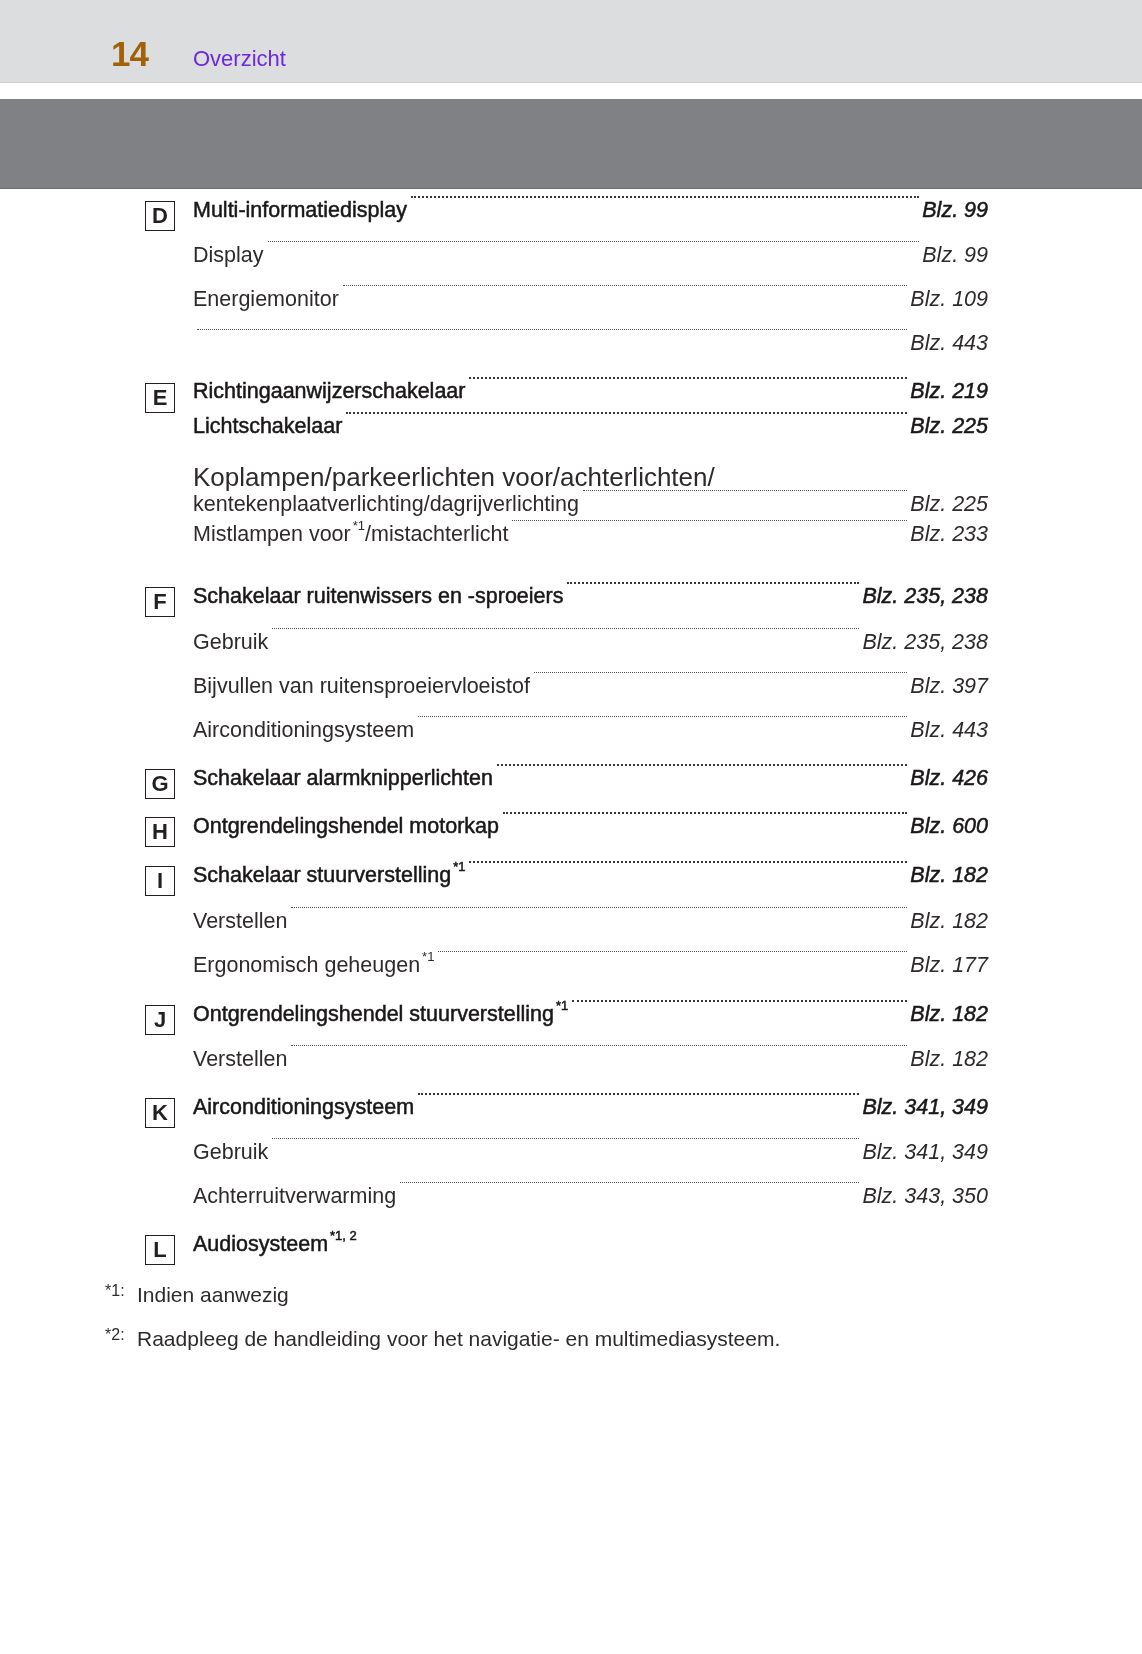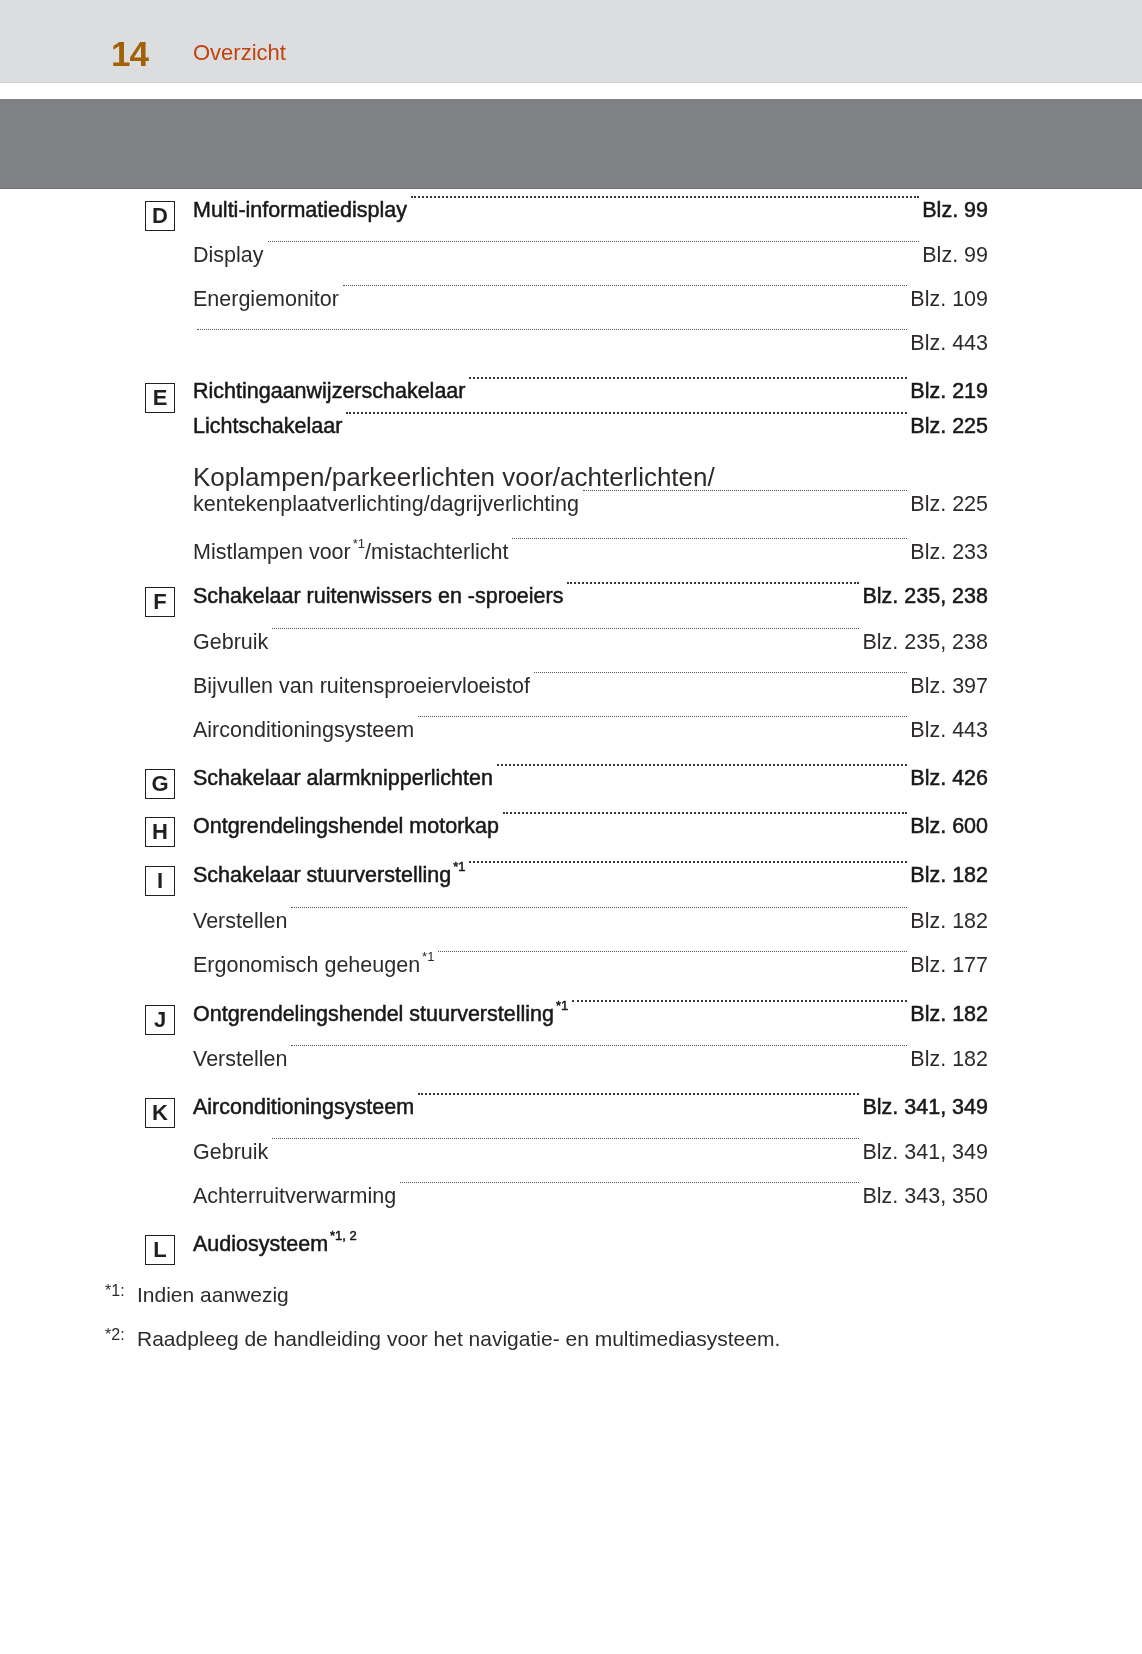--- a/index.html
+++ b/index.html
@@ -10,41 +10,41 @@
     .topbar {
       position: absolute; left: 0; top: 0; width: 1142px; height: 82px; background: #dcdddf;
       border-bottom: 1px solid #cfd0d2;
     }
     .page-num {
       position: absolute; left: 66px; top: 34px; font-size: 35px; font-weight: bold; color: #a16207;
       letter-spacing: -1px;
       margin-left: 45px;
     }
     .section-title {
-      position: absolute; left: 193px; top: 40px; font-size: 22px; color: #c2410c;
+      position: absolute; left: 193px; top: 46px; font-size: 22px; color: #6d28d9;
     }
     .graybar {
       position: absolute; left: 0; top: 99px; width: 1142px; height: 89px; background: #808184;
       border-bottom: 1px solid #6e6f72;
     }
     .toc { position: absolute; left: 0; top: 0; width: 1142px; }
     .row {
       position: absolute; left: 193px; width: 795px; height: 34px;
       display: flex; font-size: 21.5px; line-height: 28px;
     }
     .row.main { font-weight: normal; color: #1a1718; }
     .row.main .label, .row.main .page { -webkit-text-stroke: 0.5px #1a1718; }
     .row.sub { color: #2e2a2b; }
     .label { white-space: nowrap; flex: 0 0 auto; }
     .label sup { font-size: 13px; vertical-align: 0; position: relative; top: -11px; margin-left: 2px; }
     .dots {
       flex: 1 1 auto; height: 0; border-bottom: 2px dotted #3a3637; margin: 0 3px 7px 4px; min-width: 10px;
     }
     .row.sub .dots { border-bottom: 1.5px dotted #555; }
-    .page { white-space: nowrap; flex: 0 0 auto; }
+    .page { white-space: nowrap; flex: 0 0 auto; font-style: italic; }
     .line2-top { position: absolute; left: 193px; font-size: 26px; color: #2e2a2b; white-space: nowrap; }
     .badge {
       position: absolute; left: 145px; width: 30px; height: 30px; border: 1.5px solid #231f20;
       box-sizing: border-box; display: flex; align-items: center; justify-content: center;
       font-size: 22px; font-weight: bold; color: #231f20; background: #fff;
     }
     .footnote {
       position: absolute; left: 105px; font-size: 21px; color: #2e2a2b; white-space: nowrap;
     }
     .footnote .mark { display: inline-block; width: 32px; font-size: 16px; position: relative; top: -6px; }
@@ -99,21 +99,21 @@
     <span class="label">Lichtschakelaar</span>
     <span class="dots"></span>
     <span class="page">Blz. 225</span>
   </div>
   <div class="line2-top" style="top:462px">Koplampen/parkeerlichten voor/achterlichten/</div>
   <div class="row sub" style="top:490px">
     <span class="label">kentekenplaatverlichting/dagrijverlichting</span>
     <span class="dots"></span>
     <span class="page">Blz. 225</span>
   </div>
-  <div class="row sub" style="top:538px">
+  <div class="row sub" style="top:520px">
     <span class="label"><span>Mistlampen voor</span><sup>*1</sup><span>/mistachterlicht</span></span>
     <span class="dots"></span>
     <span class="page">Blz. 233</span>
   </div>
 
   <div class="row main" style="top:582px">
     <span class="label">Schakelaar ruitenwissers en -sproeiers</span>
     <span class="dots"></span>
     <span class="page">Blz. 235, 238</span>
   </div>

